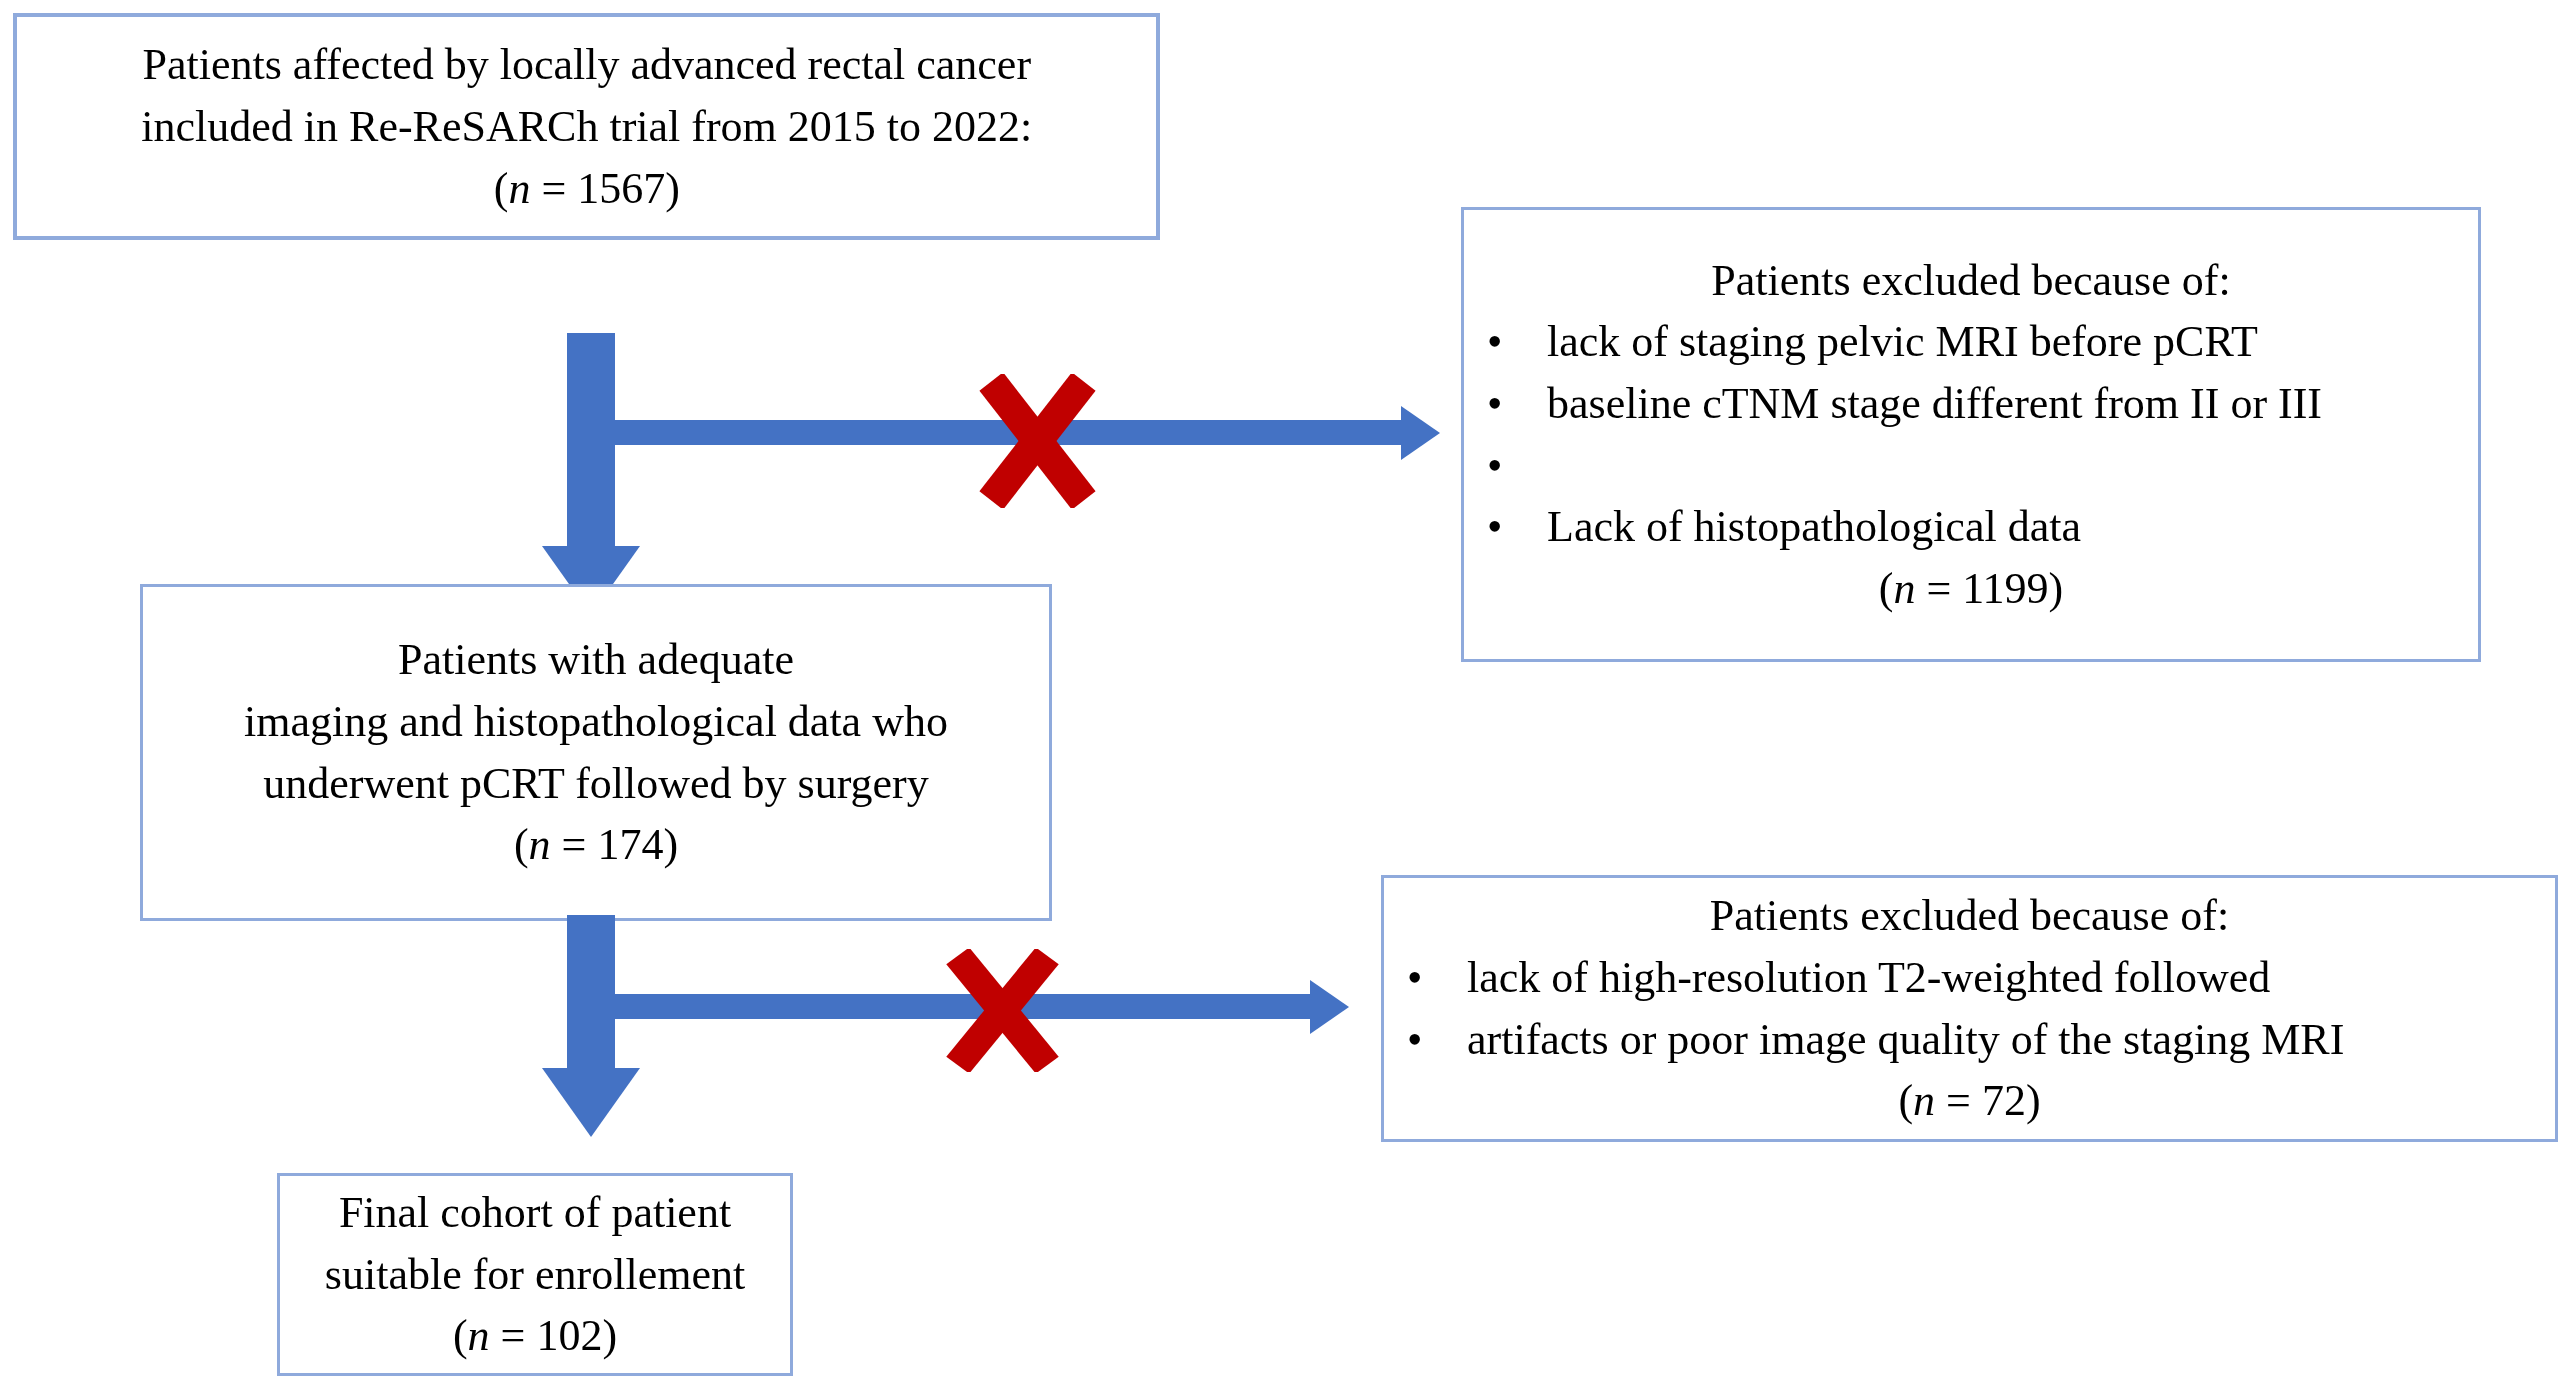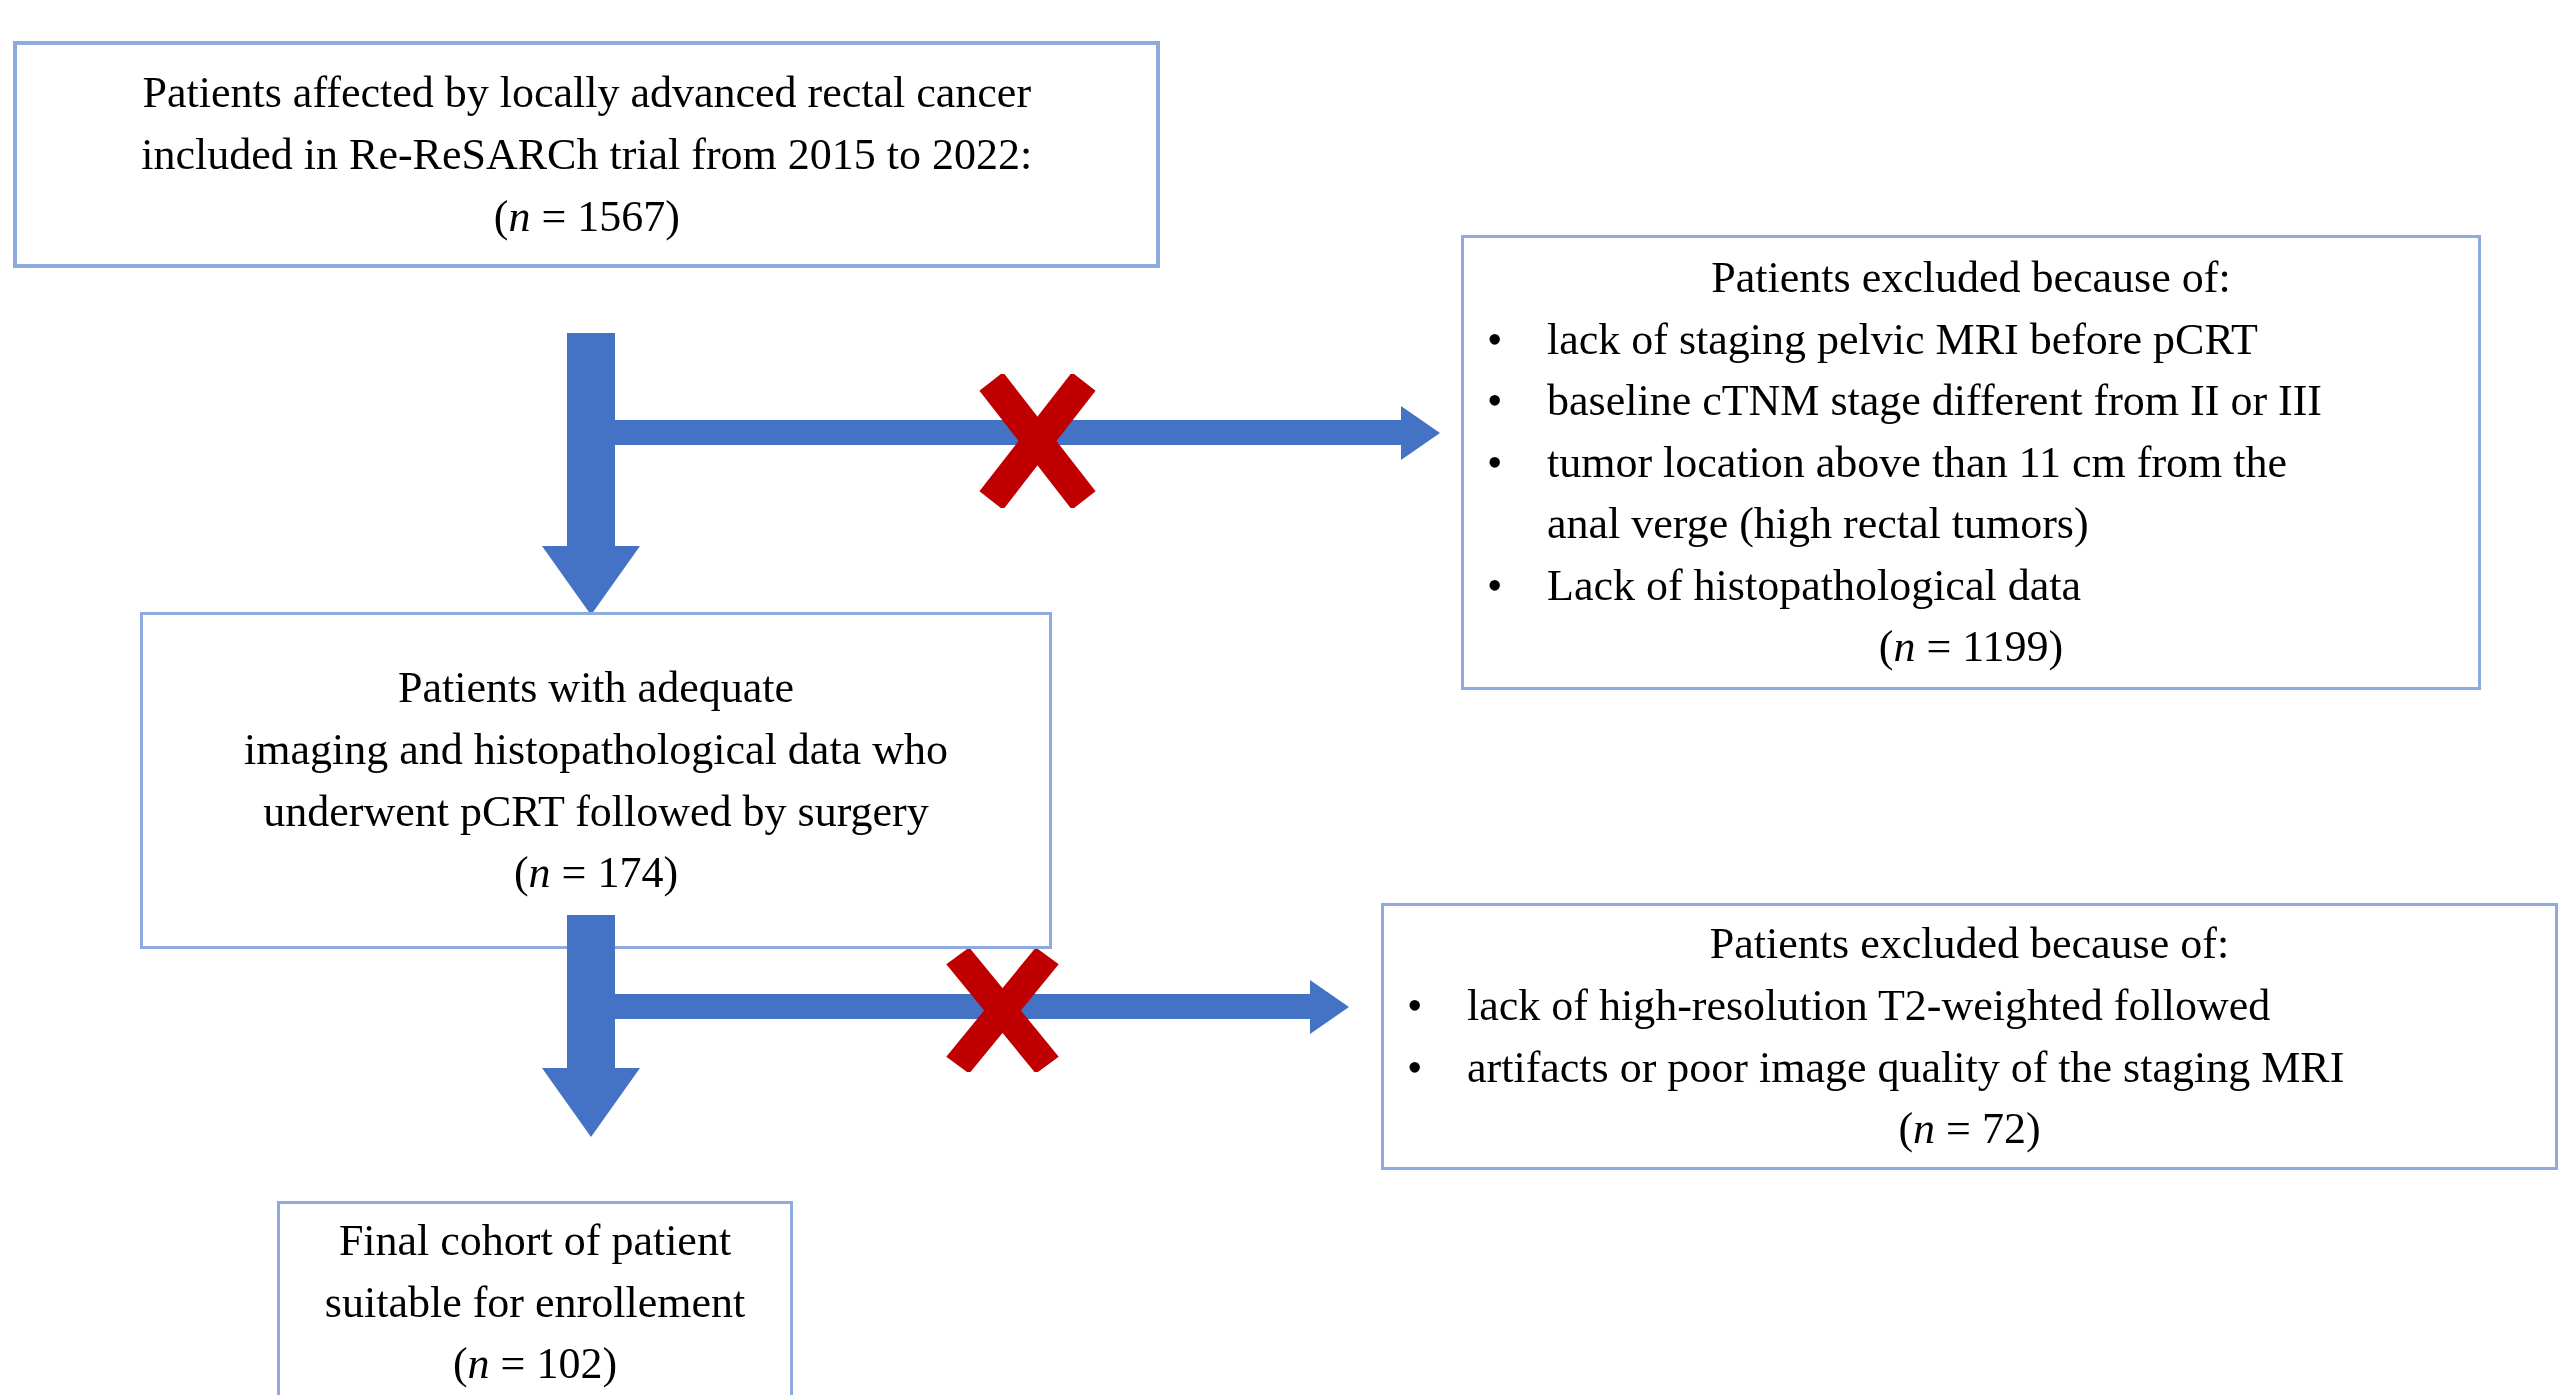--- a/index.html
+++ b/index.html
@@ -22,21 +22,20 @@
     position: absolute;
     box-sizing: border-box;
     background: #ffffff;
     border: 3.6px solid var(--box-border, #8FAADC);
     display: flex;
     flex-direction: column;
     justify-content: center;
     font-size: 44px;
     line-height: 1.40;
     text-align: center;
-    margin-top: 28px;
   }
   #box-initial  { left: 13.3px;   top: 13.3px;   width: 1147px; height: 227px; border-width: 4.4px; }
   #box-excl1    { left: 1461px; top: 207px;  width: 1020px; height: 455px; }
   #box-eligible { left: 140px;  top: 584px;  width: 912px; height: 337px; }
   #box-excl2    { left: 1381px; top: 875px;  width: 1177px; height: 267px; }
   #box-final    { left: 277px;  top: 1173px; width: 516px;  height: 203px; }
 
   .line { display: block; }
   .n-var { font-style: italic; }
 
@@ -109,22 +108,20 @@
       <div class="bullet-row">
         <span class="bullet-marker">•</span>
         <span class="bullet-text">lack of staging pelvic MRI before pCRT</span>
       </div>
       <div class="bullet-row">
         <span class="bullet-marker">•</span>
         <span class="bullet-text">baseline cTNM stage different from II or III</span>
       </div>
       <div class="bullet-row">
         <span class="bullet-marker">•</span>
-        <span class="bullet-text">tumor location above than 11 cm from the
-anal verge (high rectal tumors)</span>
       </div>
       <div class="bullet-row">
         <span class="bullet-marker">•</span>
         <span class="bullet-text">Lack of histopathological data</span>
       </div>
     </div>
     <span class="line count-line"><span>(</span><span class="n-var">n</span><span> = 1199)</span></span>
   </div>
 
   <div class="box" id="box-eligible">

